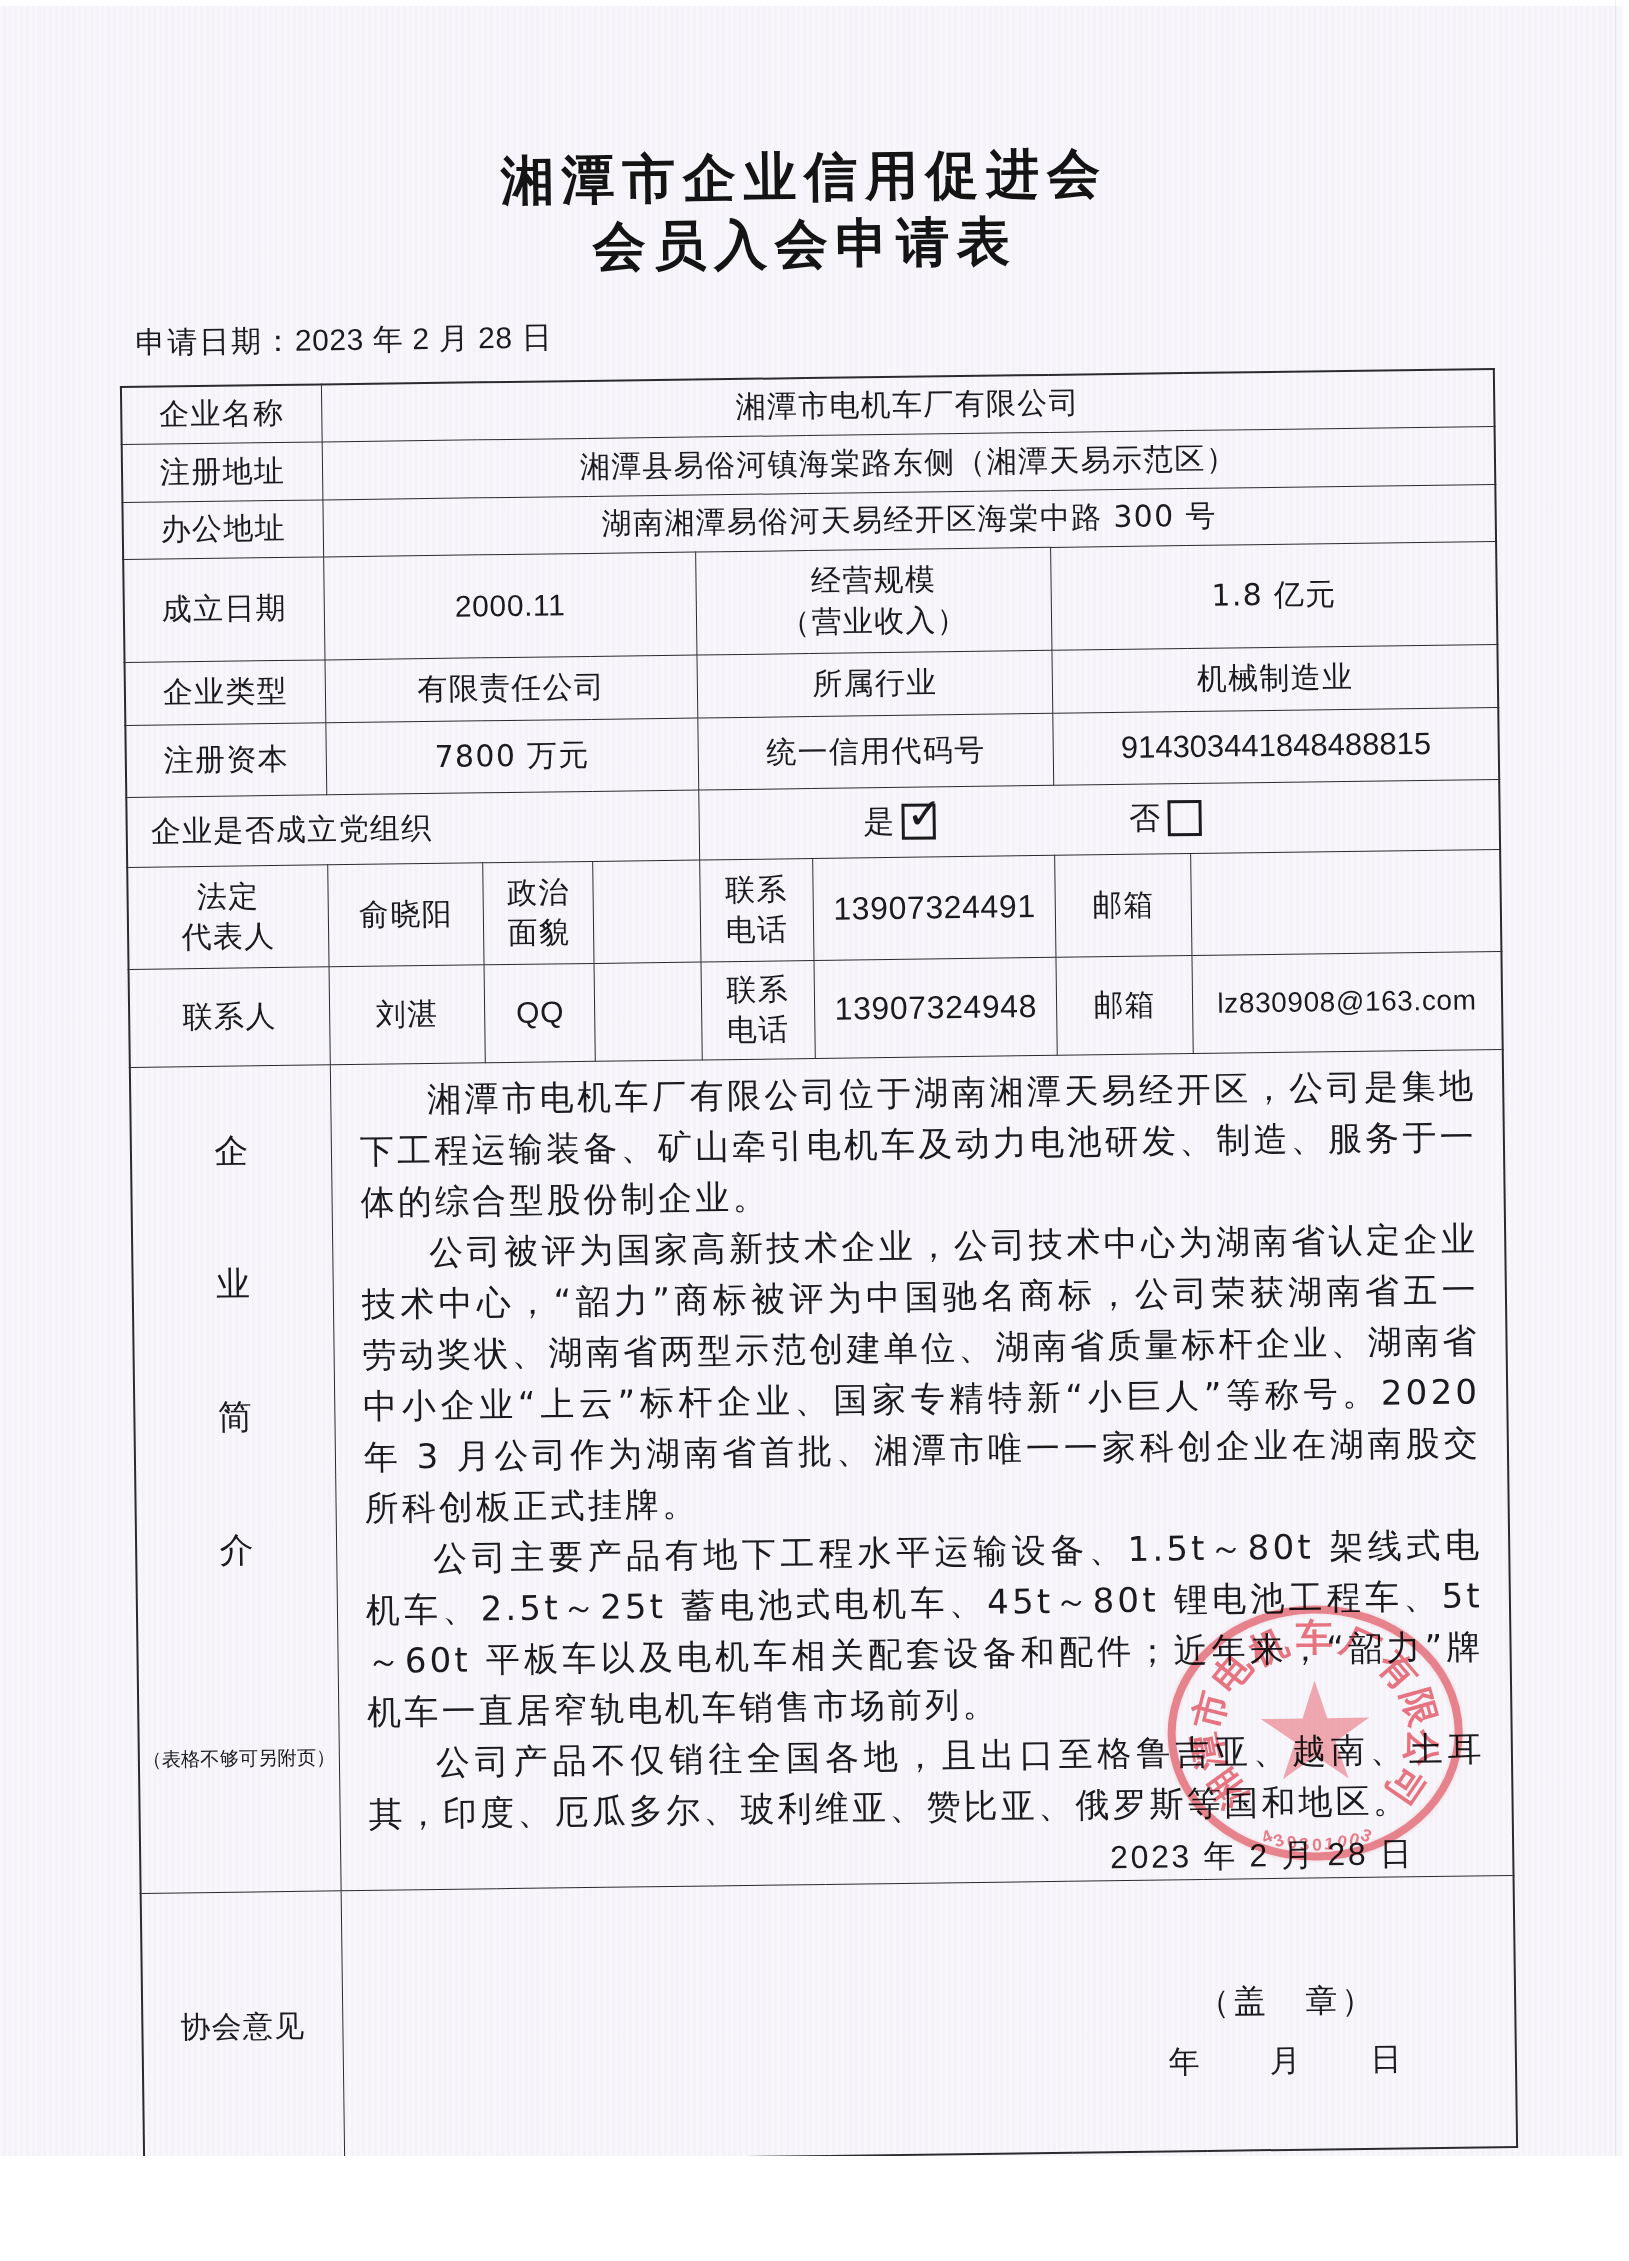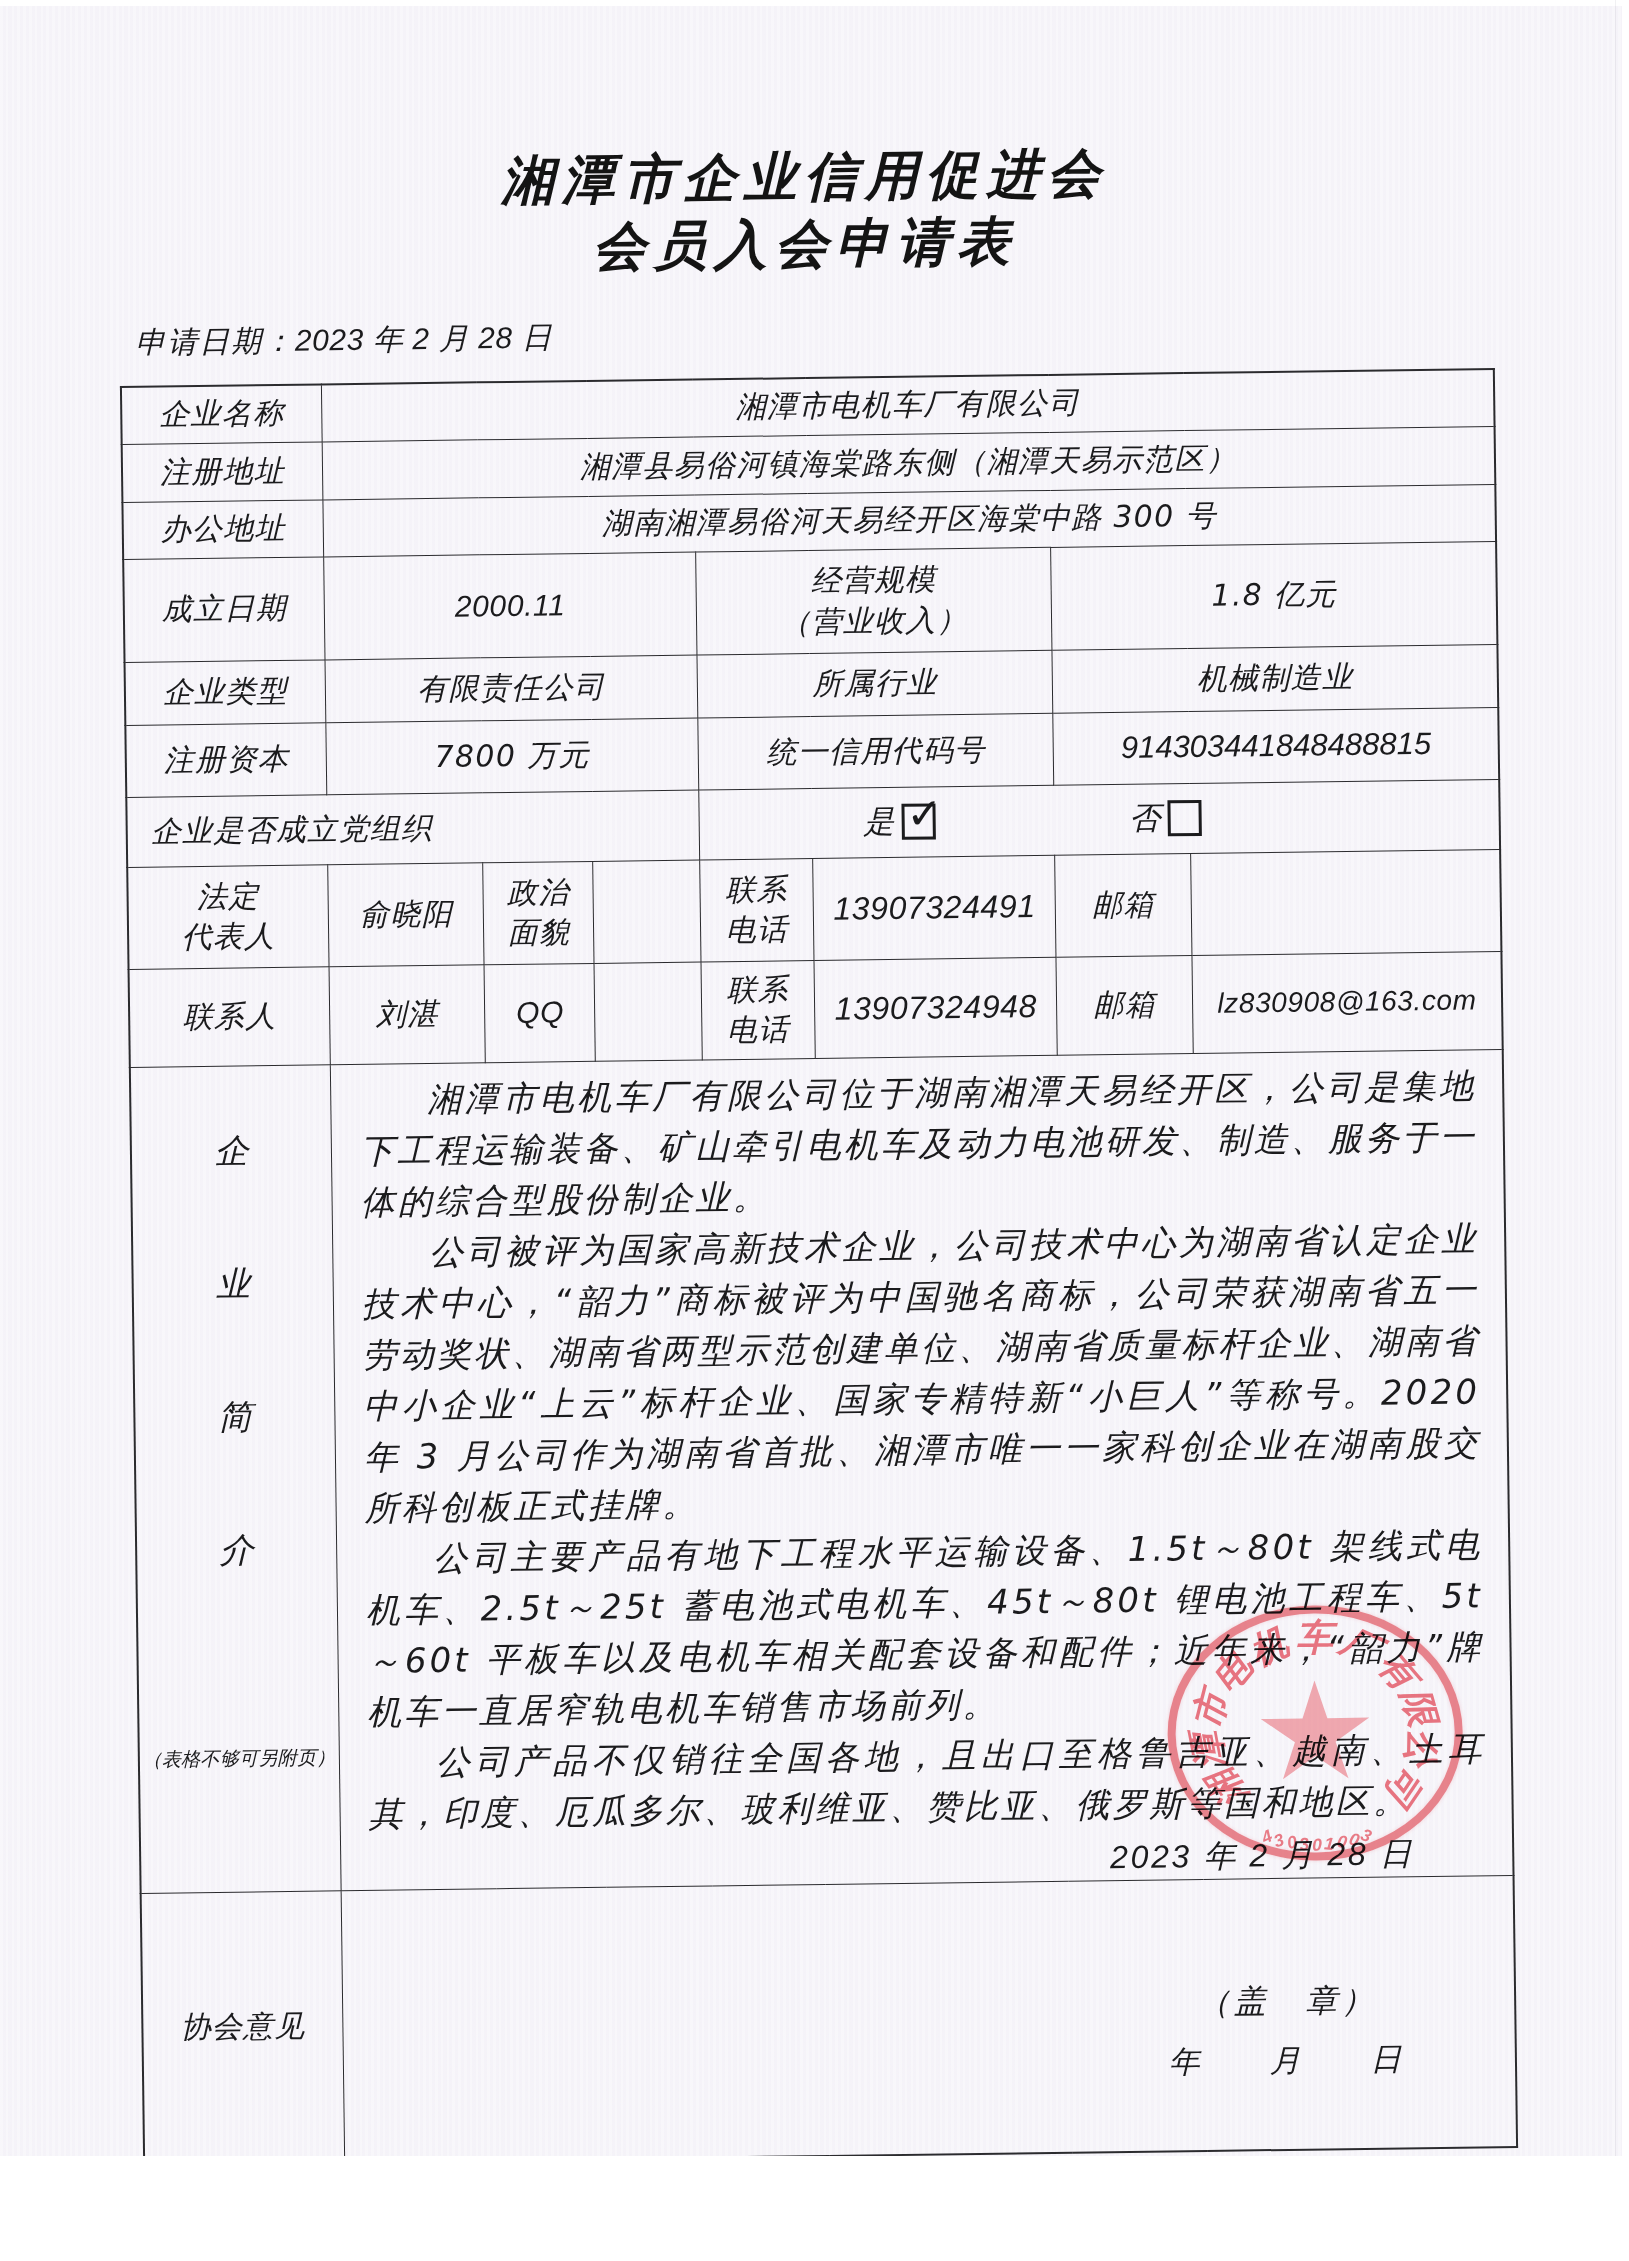--- a/index.html
+++ b/index.html
@@ -1,17 +1,17 @@
 <!DOCTYPE html>
 <html style="font-size:10.3px"><head>
 <meta charset="utf-8">
 <style>
   html,body{margin:0;padding:0;background:#ffffff;}
   .page{position:relative;width:1630px;height:2156px;background:#ffffff;overflow:hidden;
-        font-family:"DejaVu Sans",sans-serif;color:#1b1b1d;font-style:italic;}
+        font-family:"DejaVu Sans",sans-serif;color:#1b1b1d;}
   .paper{position:absolute;left:0;top:6.4px;width:1622px;height:2217px;background:#f6f4f9;}
   .paper::after{content:"";position:absolute;inset:0;
         background:repeating-linear-gradient(90deg,rgba(255,255,255,.25) 0 2.6px,rgba(240,238,246,.18) 2.6px 5.8px);
         pointer-events:none;}
   .edge-line{position:absolute;right:14px;top:0;width:1.3px;height:2217px;background:rgba(120,120,140,.10);}
   .content{position:absolute;left:0;top:0;width:1630px;height:2221px;
         transform:rotate(-0.75deg);transform-origin:50% 45%;}
   .title{margin:0;text-align:center;font-weight:bold;color:#141414;
         font-size:53px;line-height:67px;letter-spacing:7.7px;}
   .title-1{padding-top:143px;}

